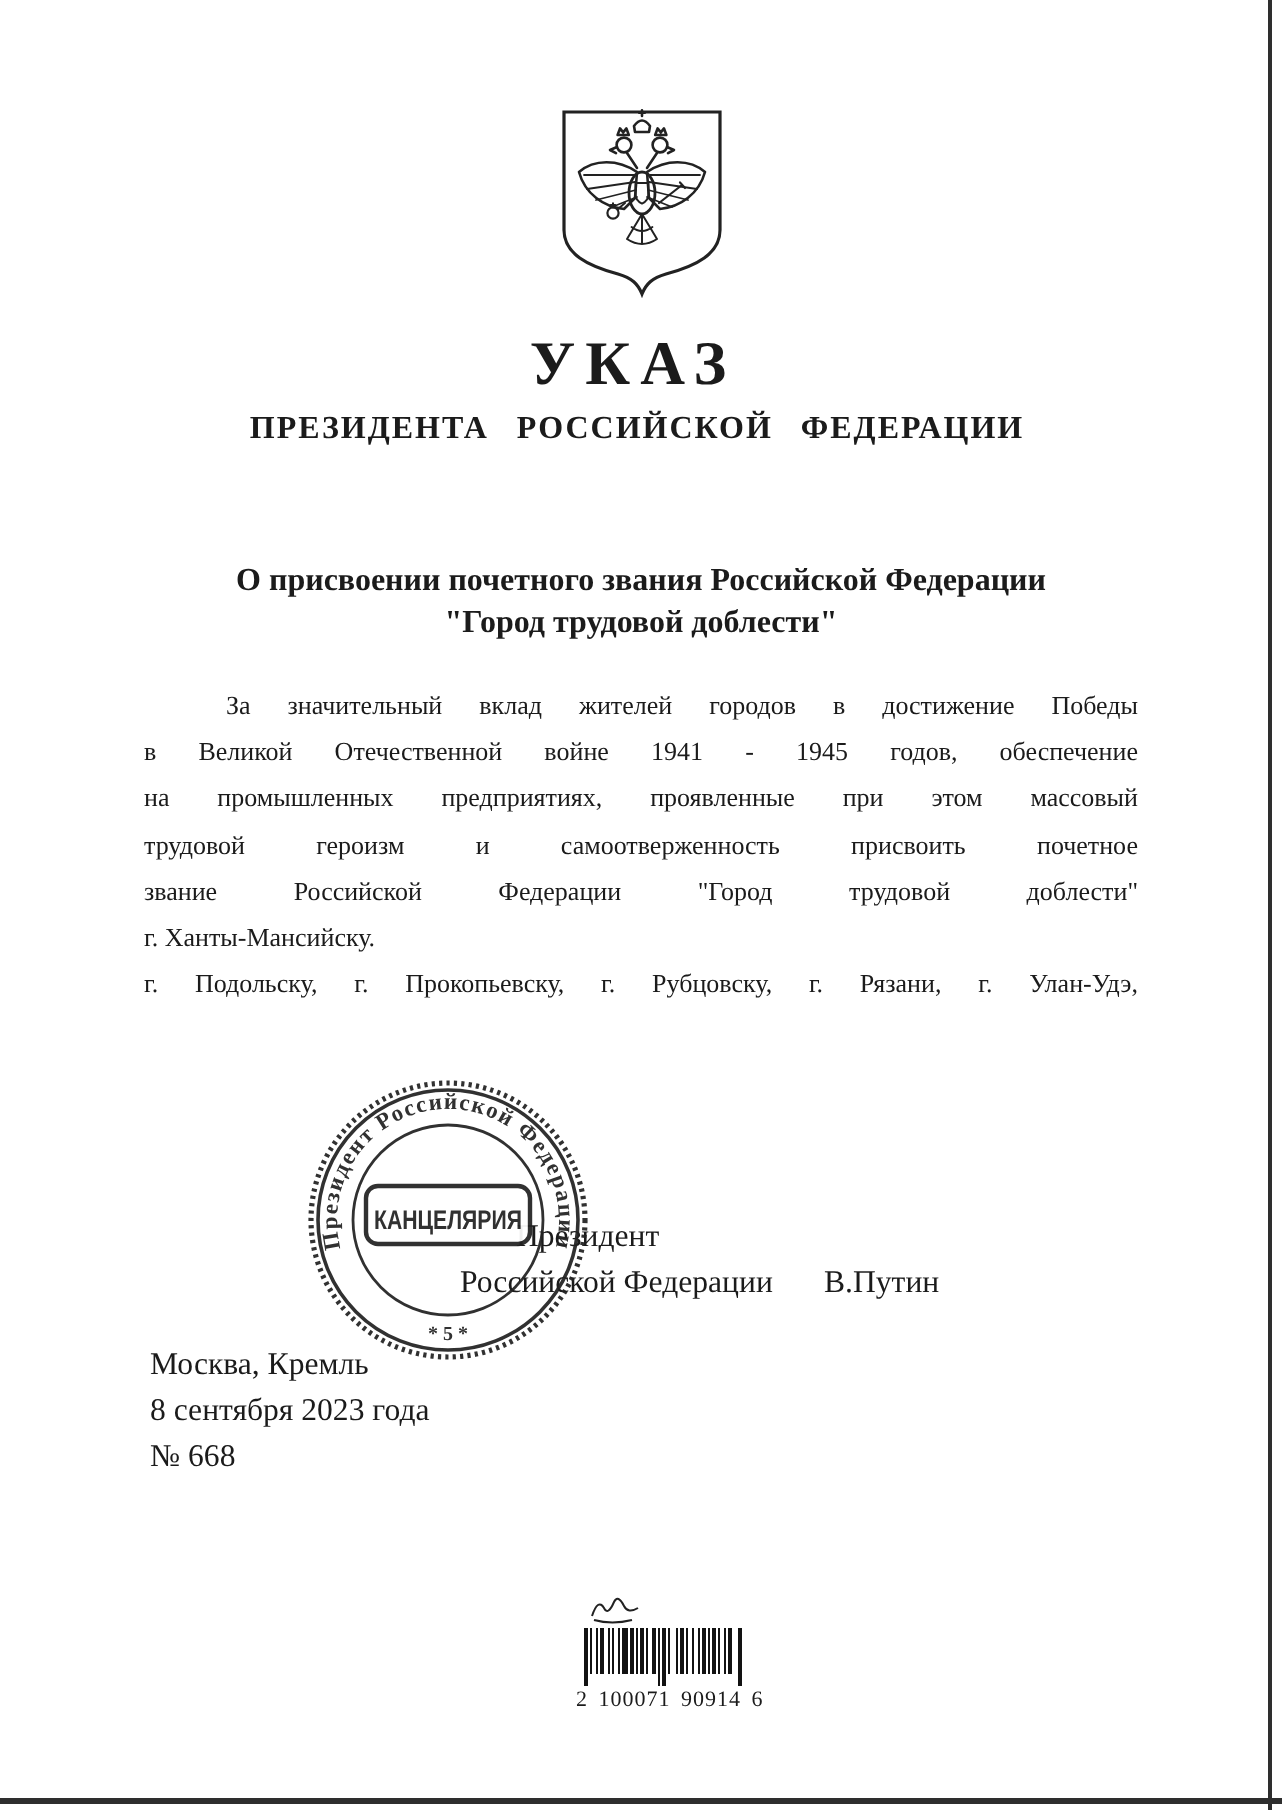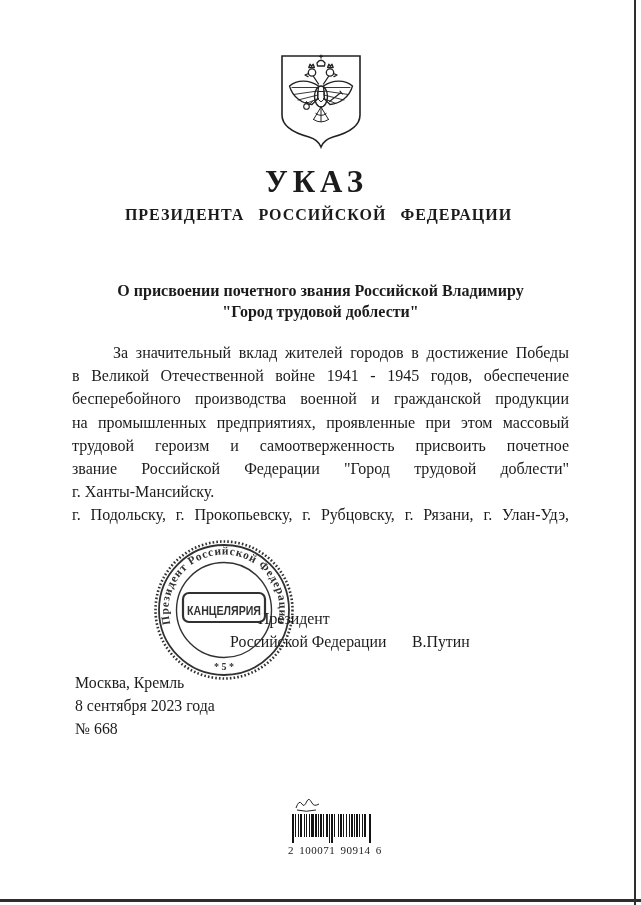--- a/index.html
+++ b/index.html
@@ -9,21 +9,21 @@
     overflow:hidden;margin:0 auto;
   }
   .emblem{position:absolute;left:276px;top:53px;}
   .doc-title{position:absolute;top:164px;left:0;right:8px;text-align:center;
     font-size:31px;font-weight:bold;letter-spacing:5px;}
   .doc-org{position:absolute;top:206px;left:0;right:4px;text-align:center;
     font-size:16px;font-weight:bold;letter-spacing:1px;word-spacing:9px;}
   .subject{position:absolute;top:280px;left:40px;right:40px;text-align:center;
     font-size:16px;font-weight:bold;line-height:21px;}
   .body-block{position:absolute;top:341px;left:72px;width:497px;
-    font-size:16px;line-height:23.2px;}
+    font-size:13px;line-height:23.2px;}
   .body-line{text-align:justify;text-align-last:justify;}
   .body-line.first{text-indent:41px;}
   .body-line.last{text-align-last:left;}
   .sig-line1{position:absolute;left:258px;top:610px;font-size:15.8px;}
   .sig-line2{position:absolute;left:230px;top:633px;font-size:15.8px;}
   .sig-name{position:absolute;left:412px;top:633px;font-size:15.8px;text-align:right;}
   .footer{position:absolute;left:75px;top:671px;font-size:15.8px;line-height:23.2px;}
   .stamp{position:absolute;left:151px;top:537px;opacity:.93;}
   .barcode{position:absolute;left:288px;top:797px;width:92px;}
   .barcode-squiggle{display:block;margin-left:4px;}
@@ -63,28 +63,27 @@
       <circle cx="30.5" cy="53.5" r="2.8" stroke-width="1.1"></circle>
       <path d="M30.5,50.7 V48.6 M29.4,49.5 H31.6 M36.5,48.5 L33,51.5" stroke-width="1"></path>
       <path d="M53.5,48.5 L65,39.5 M64,38.2 L66.5,41" stroke-width="1.1"></path>
     </g>
   </svg>
 
   <div class="doc-title">УКАЗ</div>
   <div class="doc-org">ПРЕЗИДЕНТА РОССИЙСКОЙ ФЕДЕРАЦИИ</div>
 
   <div class="subject">
-    <div>О присвоении почетного звания Российской Владимиру</div>
+    <div>О присвоении почетного звания Российской Федерации</div>
     <div>"Город трудовой доблести"</div>
   </div>
 
   <div class="body-block">
       <div class="body-line first">За значительный вклад жителей городов в достижение Победы</div>
       <div class="body-line">в Великой Отечественной войне 1941 - 1945 годов, обеспечение</div>
-      <div class="body-line">бесперебойного производства военной и гражданской продукции</div>
       <div class="body-line">на промышленных предприятиях, проявленные при этом массовый</div>
       <div class="body-line">трудовой героизм и самоотверженность присвоить почетное</div>
       <div class="body-line">звание Российской Федерации "Город трудовой доблести"</div>
       <div class="body-line last">г. Ханты-Мансийску.</div>
       <div class="body-line">г. Подольску, г. Прокопьевску, г. Рубцовску, г. Рязани, г. Улан-Удэ,</div>
     </div>
 
   <div class="sig-line1">Президент</div>
   <div class="sig-line2">Российской Федерации</div>
   <div class="sig-name">В.Путин</div>

